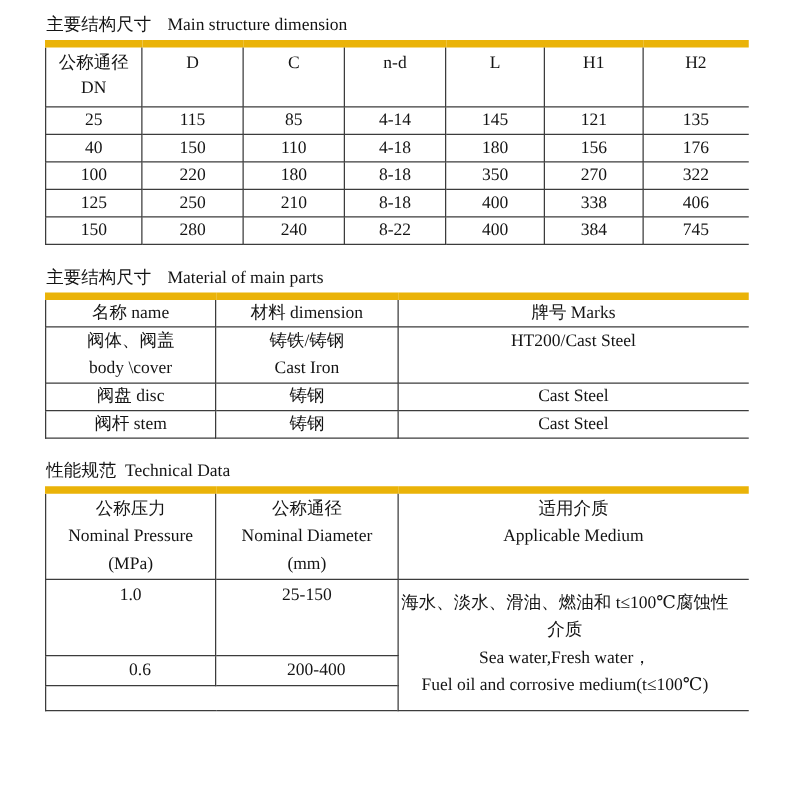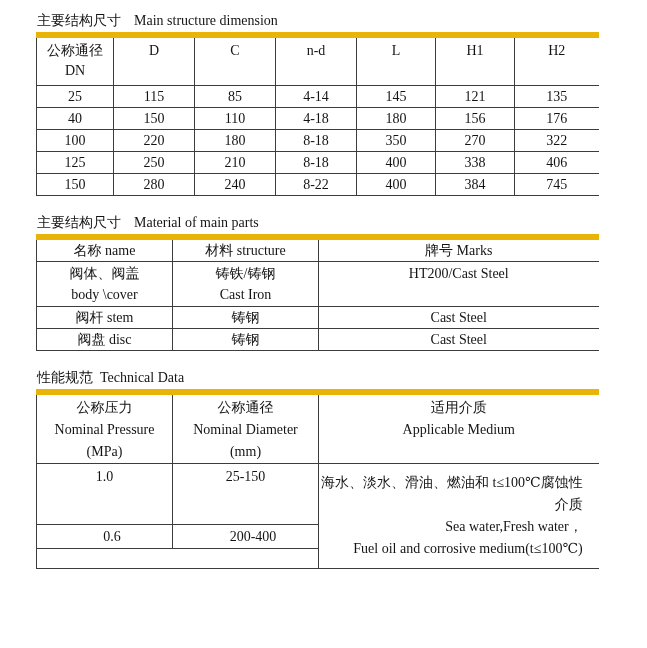--- a/index.html
+++ b/index.html
@@ -36,21 +36,21 @@
 
   
   .t3 { width:562px; }
   .t3 td { line-height:22px; }
   .t3 tr.hdr td { height:64px; vertical-align:top; padding-top:2px; }
   .t3 td.top { height:58px; vertical-align:top; padding-top:2px; }
   .t3 tr.rb td { height:23px;padding-left:15px; }
   .t3 tr.rc td { height:19px; }
   .t3 td.medium { vertical-align:middle; text-align:left; }
   .mblock { width:max-content; text-align:center; line-height:22px; margin-left:2px; }
-  .mblock div { white-space:nowrap;text-align:right; }
+  .mblock div { white-space:nowrap; }
 </style>
 </head>
 <body>
 
 <div class="page">
 
   <div class="sec1">
     <div class="sec-title">
       <span>主要结构尺寸</span><span class="en">Main structure dimension</span>
     </div>
@@ -132,41 +132,41 @@
     </div>
     <table class="tbl t2">
       <colgroup>
           <col style="width:136px">
           <col style="width:146px">
           <col style="width:280px">
         </colgroup>
       <tbody>
           <tr class="hdr">
         <td>名称  name</td>
-        <td>材料  structure</td>
+        <td>材料  dimension</td>
         <td>牌号 Marks</td>
       </tr>
       <tr>
         <td class="two">
           <div>阀体、阀盖</div>
           <div>body \cover</div>
         </td>
         <td class="two">
           <div>铸铁/铸钢</div>
           <div>Cast Iron</div>
         </td>
         <td class="two">HT200/Cast Steel</td>
       </tr>
       <tr>
-        <td>阀杆 stem</td>
+        <td>阀盘 disc</td>
         <td>铸钢</td>
         <td>Cast Steel</td>
       </tr>
       <tr>
-        <td>阀盘 disc</td>
+        <td>阀杆 stem</td>
         <td>铸钢</td>
         <td>Cast Steel</td>
       </tr>
     </tbody>
       </table>
   </div>
 
   <div class="sec3">
     <div class="sec-title">
       <span>性能规范</span><span class="en">Technical Data</span>

